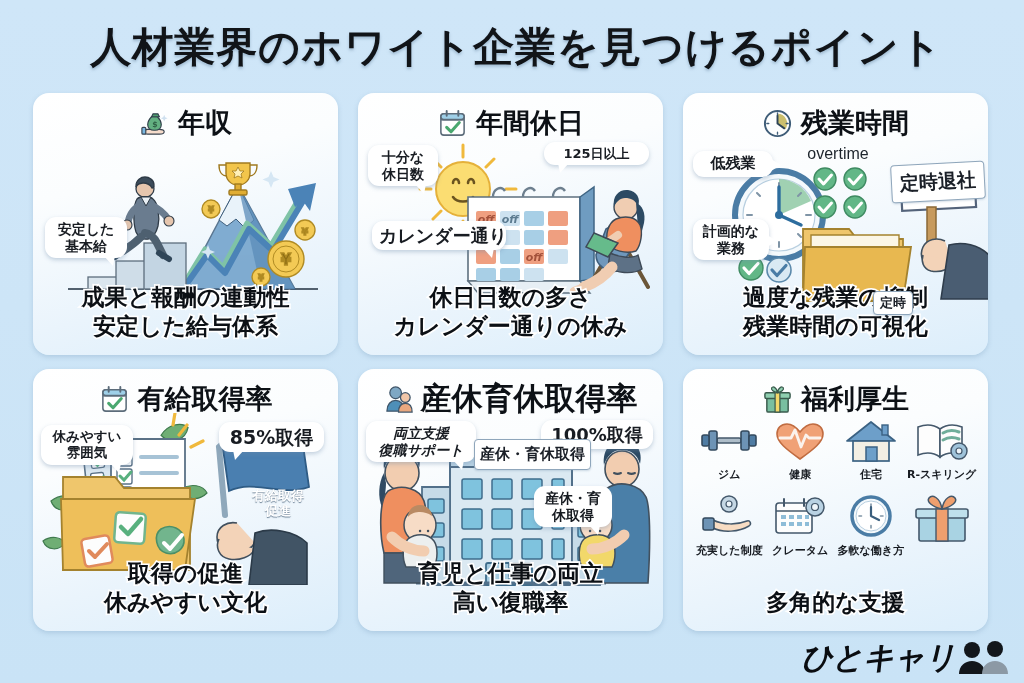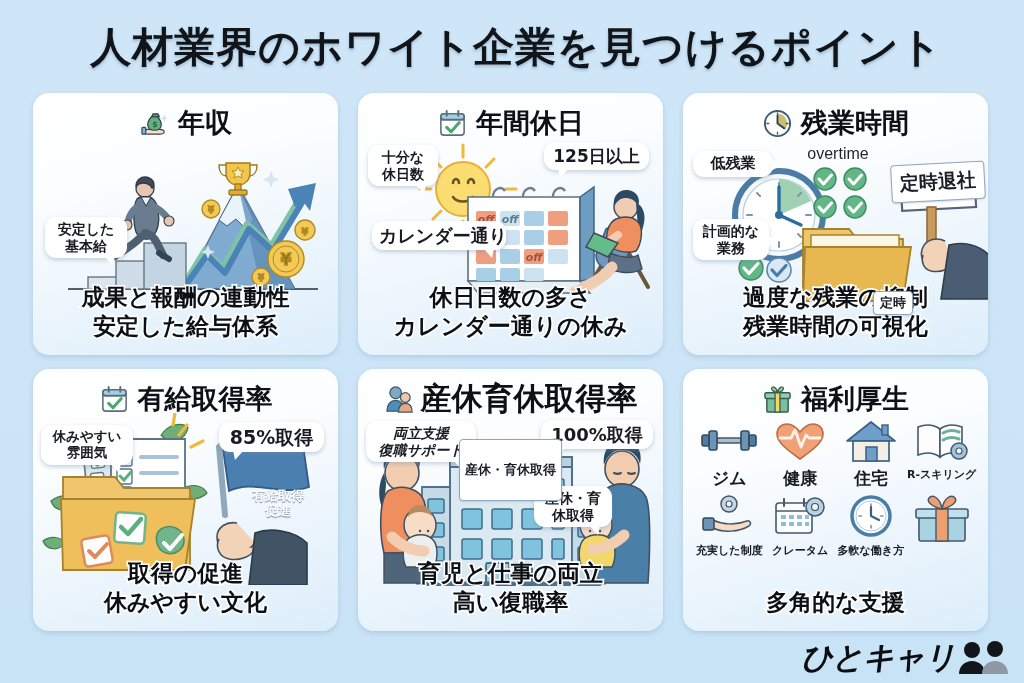--- a/index.html
+++ b/index.html
@@ -172,21 +172,21 @@
   }
   .benefit-item {
     display: flex;
     flex-direction: column;
     align-items: center;
     justify-content: flex-start;
   }
   .benefit-item svg { display: block; }
   .benefit-label {
     margin-top: 2px;
-    font-size: 17px;
+    font-size: 11px;
     font-weight: 800;
     color: #171b21;
     white-space: nowrap;
   }
   .benefit-label.tiny { font-size: 11px; }
 
   
   .logo {
     position: absolute;
     right: 14px; bottom: 4px;
@@ -372,21 +372,21 @@
 
       <div class="bubble two-line tail-br" style="left:10px; top:52px; width:70px; font-size:14px;">
         <div>十分な</div>
         <div>休日数</div>
       </div>
 
       <div class="bubble tail-br" style="left:14px; top:128px; width:134px; font-size:18px;">
         <div>カレンダー通り</div>
       </div>
 
-      <div class="bubble tail-bl" style="left:186px; top:49px; width:105px; font-size:17px;">
+      <div class="bubble tail-bl" style="left:186px; top:49px; width:105px; font-size:13px;">
         <div>125日以上</div>
       </div>
 
       <div class="caption">
         <span>休日日数の多さ</span>
         <span>カレンダー通りの休み</span>
       </div>
     </div>
 
     <div class="card">
@@ -627,21 +627,21 @@
             <path d="M256 60c2 1 5 1 7 0M270 60c2 1 5 1 7 0" stroke="#41505e" stroke-width="2" fill="none" stroke-linecap="round"></path>
           </g>
         </svg>
       </div>
 
       <div class="bubble two-line tail-br" style="left:8px; top:52px; width:110px; font-size:14px;font-style:italic;">
         <div>両立支援</div>
         <div>復職サポート</div>
       </div>
 
-      <div class="signlabel" style="left:101px; top:70px; font-size:13px; padding:21px 5px;">産休・育休取得</div>
+      <div class="signlabel" style="left:116px; top:70px; font-size:15px; padding:5px 5px;">産休・育休取得</div>
 
       <div class="bubble tail-bl" style="left:183px; top:51px; width:112px; font-size:18px;">
         <div>100%取得</div>
       </div>
 
       <div class="bubble two-line tail-br" style="left:176px; top:117px; width:78px; font-size:14px;">
         <div>産休・育</div>
         <div>休取得</div>
       </div>
 

